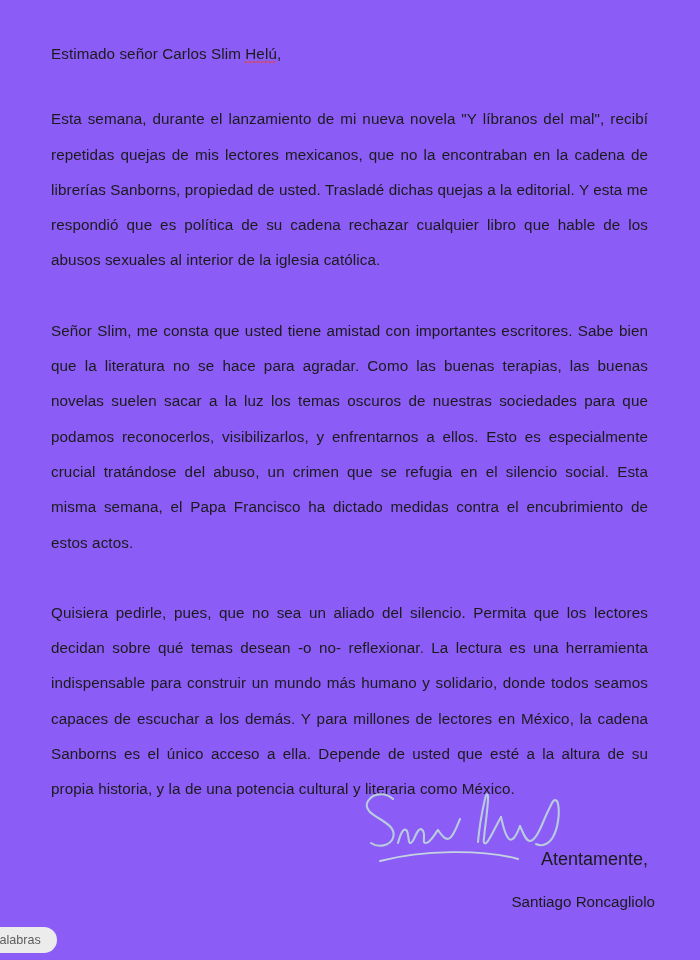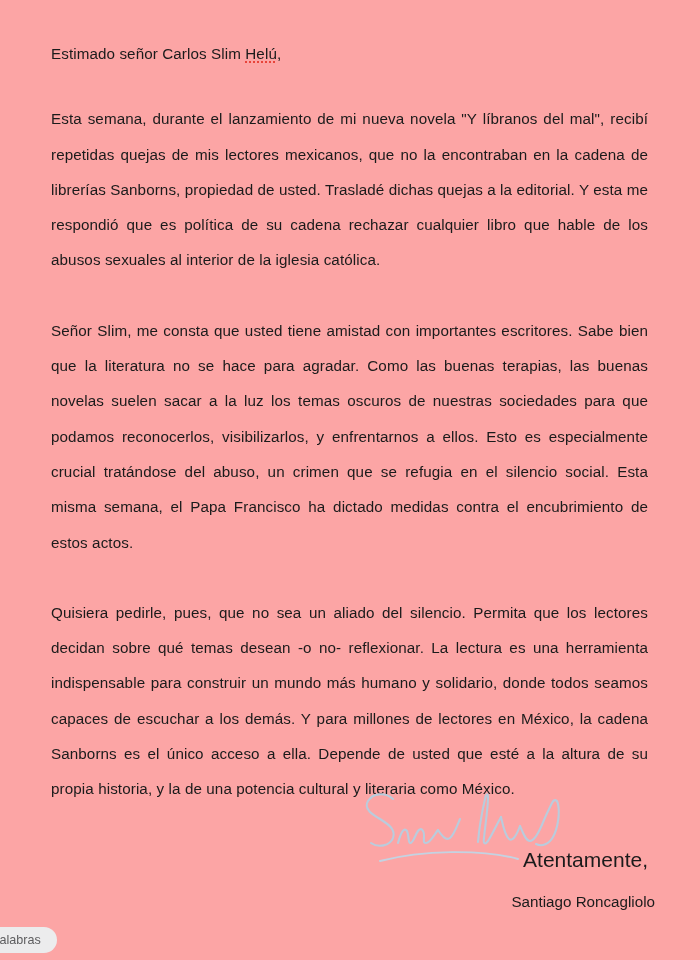--- a/index.html
+++ b/index.html
@@ -24,21 +24,21 @@
     height: 7px;
     background: #f4f4f5;
     border-bottom: 1px solid #ededee;
   }
 
   .page {
     position: absolute;
     top: 0; left: 0;
     width: 700px;
     height: 960px;
-    background: #fca5a5;
+    background: #8b5cf6;
   }
 
   .doc-body {
     position: absolute;
     left: 51px;
     top: 36px;
     width: 597px;
   }
 
   .para {
@@ -61,21 +61,21 @@
     text-decoration: none;
     background-repeat: repeat-x;
     background-position: 0 100%;
     background-size: 4px 2px;
     background-image: linear-gradient(to right, #e8443a 0 2px, transparent 2px 4px);
     padding-bottom: 1px;
   }
 
   .closing {
     text-align: right;
-    font-size: 21px;
+    font-size: 18px;
     line-height: 35.3px;
     color: #1b1b1b;
     margin: 0;
   }
 
   .signature-wrap {
     position: absolute;
     left: 352px;
     top: 786px;
     width: 230px;

